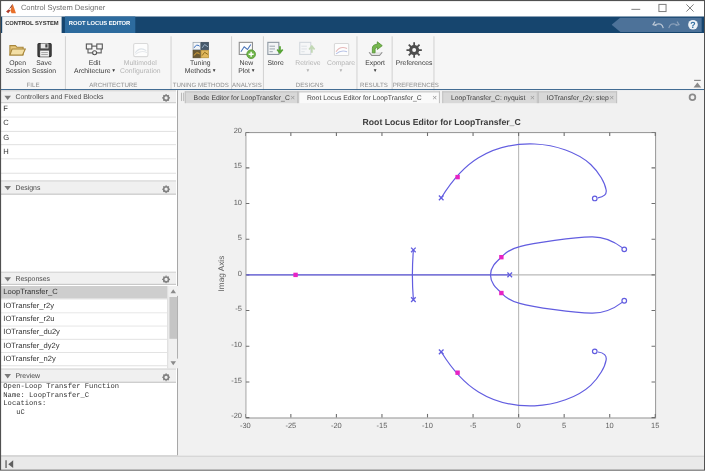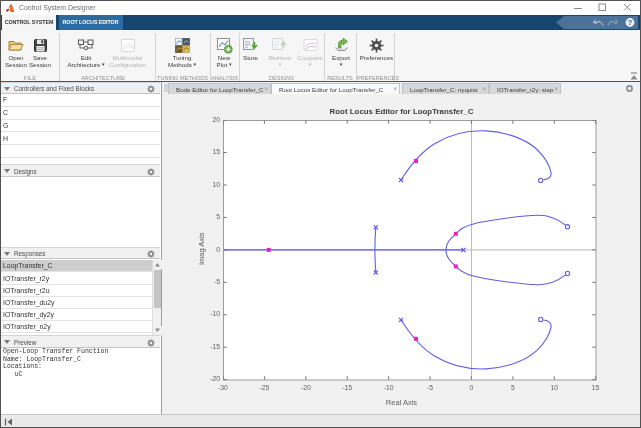--- a/index.html
+++ b/index.html
@@ -346,21 +346,20 @@
   <div class="dtab" style="left:327px; width:72px;">
       <span class="t">IOTransfer_r2y: step</span>
       <span class="x">✕</span>
     </div>
   <svg class="abs" style="left:463px; top:1.5px;" width="9" height="9" viewBox="0 0 9 9">
     <circle cx="4.5" cy="4.5" r="2.6" fill="none" stroke="#8b8b8b" stroke-width="1.6"></circle>
   </svg>
 
   <div id="plotpanel">
     <div id="ptitle">Root Locus Editor for LoopTransfer_C</div>
-    <div id="xlabel">Real Axis</div>
     <div id="ylabel">Imag Axis</div>
 
     <svg class="abs" id="plotsvg" style="left:60.5px; top:25.5px;" width="374" height="261" viewBox="0 0 374 261">
         <rect x="0.5" y="0.5" width="372.5" height="259.5" fill="#ffffff" stroke="#9c9c9c" stroke-width="1"></rect>
         <line x1="248.46599999999998" y1="1" x2="248.46599999999998" y2="259" stroke="#b9b9b9" stroke-width="1"></line>
         <line x1="1" y1="129.9" x2="372" y2="129.9" stroke="#b9b9b9" stroke-width="1"></line>
         <line x1="0" y1="259.5" x2="0" y2="256.3" stroke="#6f6f6f" stroke-width="1"></line>
         <line x1="0" y1="0.5" x2="0" y2="3.7" stroke="#6f6f6f" stroke-width="1"></line>
         <line x1="41.411" y1="259.5" x2="41.411" y2="256.3" stroke="#6f6f6f" stroke-width="1"></line>
         <line x1="41.411" y1="0.5" x2="41.411" y2="3.7" stroke="#6f6f6f" stroke-width="1"></line>

